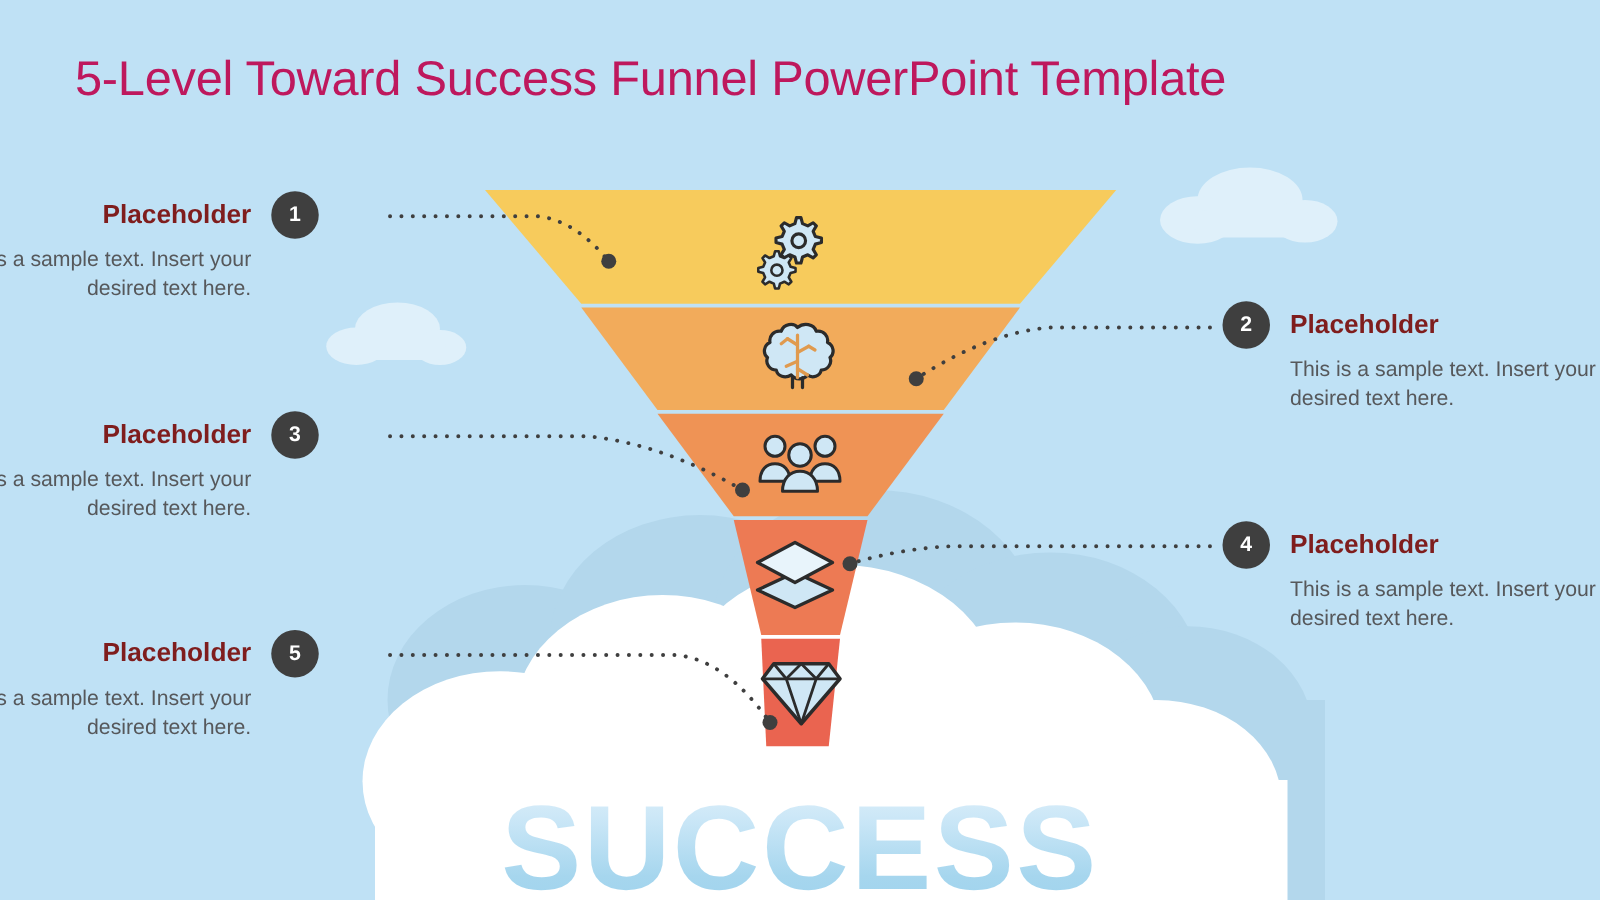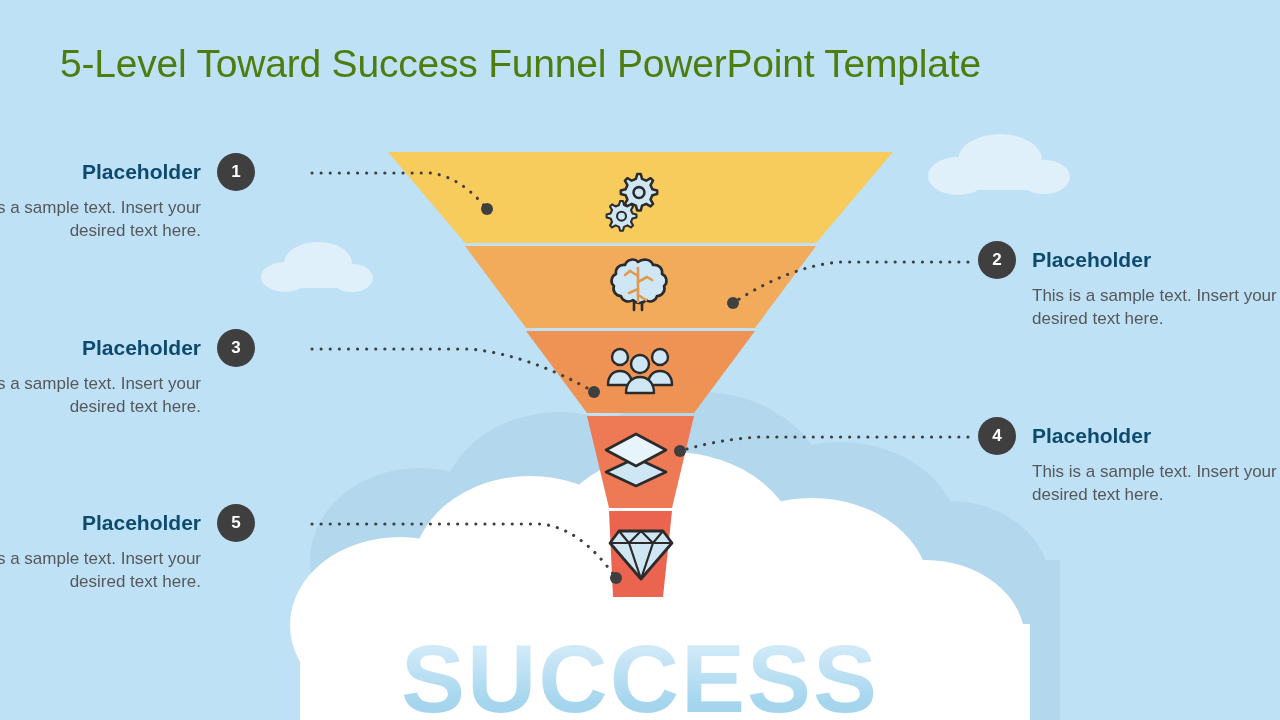--- a/index.html
+++ b/index.html
@@ -24,21 +24,21 @@
     pointer-events: none;
   }
 
   
   #slide-title {
     position: absolute;
     left: 60px;
     top: 42px;
     font-size: 39px;
     font-weight: 400;
-    color: #4d7c0f;
+    color: #be185d;
     letter-spacing: -0.2px;
     white-space: nowrap;
   }
 
   
   #funnel-layer {
     position: absolute;
     left: 0; top: 0;
     width: 1280px; height: 720px;
   }
@@ -68,21 +68,21 @@
     align-items: center;
     justify-content: center;
     flex: 0 0 auto;
   }
   .callout-left .badge { margin-left: 16px; }
   .callout-right .badge { margin-right: 16px; }
 
   .ph-title {
     font-size: 21px;
     font-weight: bold;
-    color: #0c4a6e;
+    color: #7f1d1d;
     white-space: nowrap;
   }
   .ph-body {
     font-size: 17px;
     line-height: 23px;
     color: #56585b;
     margin-top: 4px;
   }
   .callout-left .ph-body { text-align: right; padding-right: 54px; }
   .callout-right .ph-body { text-align: left; padding-left: 54px; }

